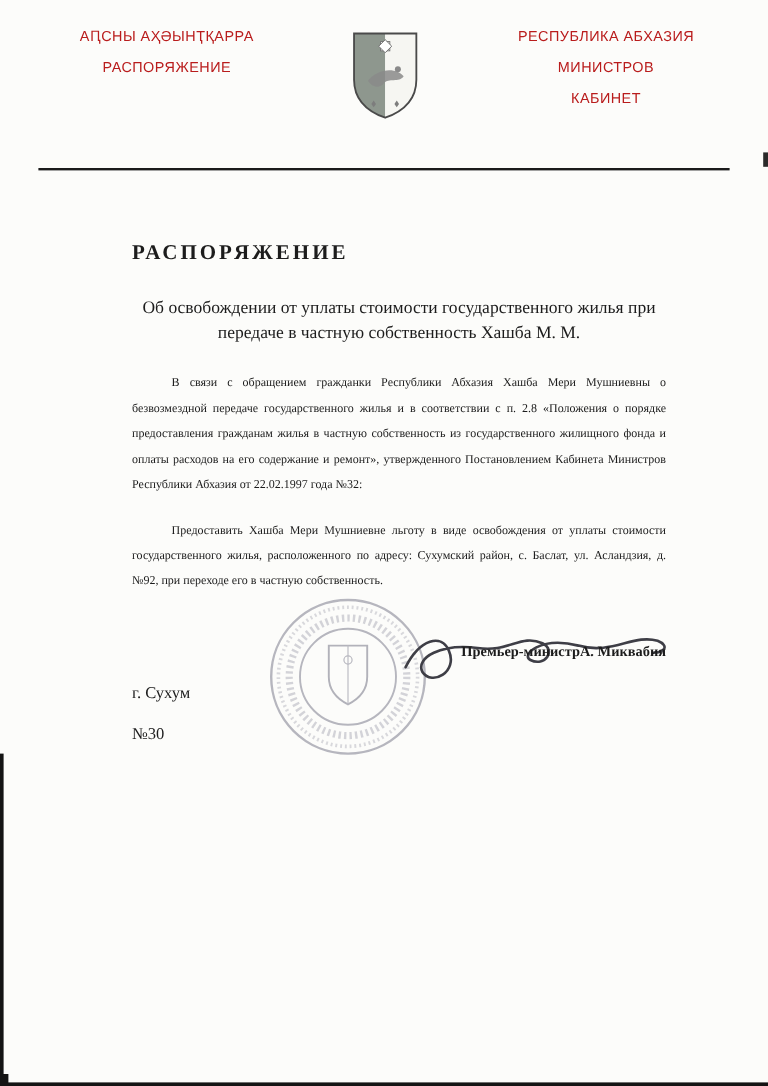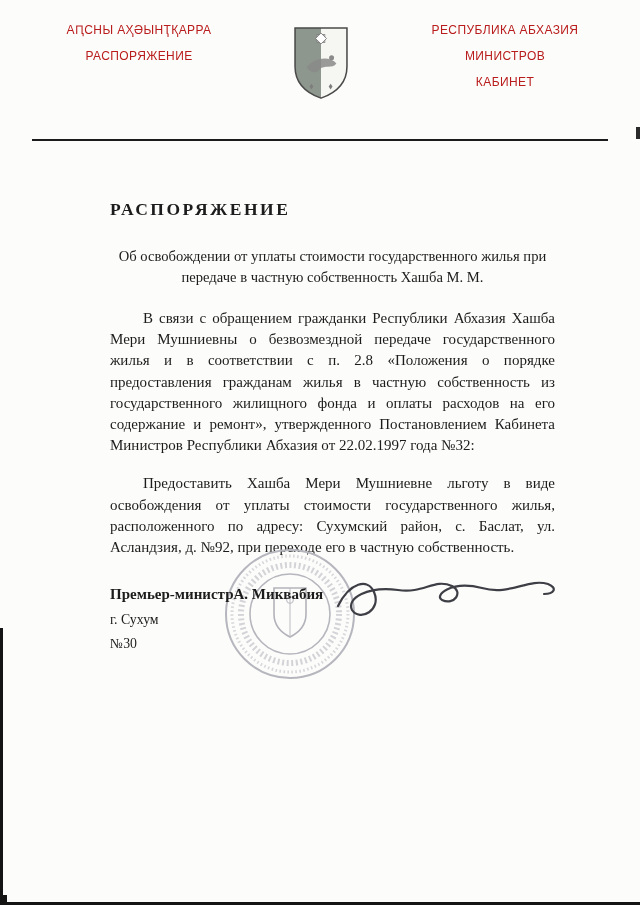--- a/index.html
+++ b/index.html
@@ -48,47 +48,47 @@
   .doc-subject {
     margin:26px auto 0 auto;
     max-width:452px;
     text-align:center;
     font-weight:normal;
     font-size:14.6px;
     line-height:21px;
   }
   .para {
     margin-top:17px;
-    font-size:15px;
+    font-size:10px;
     line-height:21.2px;
     text-align:justify;
     text-indent:33px;
   }
   .para:first-of-type { margin-top:20px; }
   
   .sig-row {
     position:relative;
     display:flex;
-    justify-content:flex-start;
-    margin-top:28px;
+    justify-content:flex-end;
+    margin-top:40px;
     font-weight:bold;
-    font-size:15px;
+    font-size:12px;
     z-index:2;
   }
   .stamp-sig {
     position:absolute;
     left:100px; top:-52px;
     width:370px; height:165px;
     z-index:1;
     pointer-events:none;
   }
   .sig-label, .sig-name { position:relative; z-index:2; background:transparent; }
   
   .doc-footer { margin-top:10px; font-size:13.8px; position:relative; z-index:2; }
-  .doc-footer .fline { margin-top:10px; line-height:14px; }
+  .doc-footer .fline { margin-top:20px; line-height:14px; }
   
   .edge-left {
     position:absolute; left:0; top:628; top:628px;
     width:3px; height:277px; background:#141414;
   }
   .edge-bottom {
     position:absolute; left:0; bottom:0;
     width:100%; height:3px; background:#141414;
   }
   .edge-corner {

